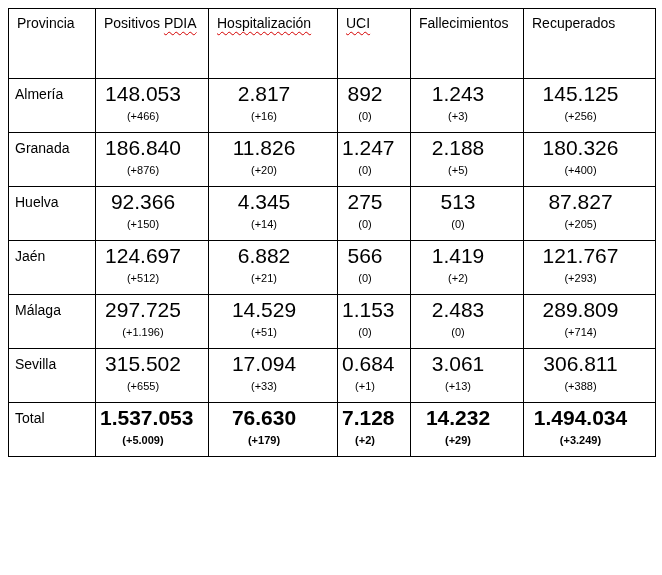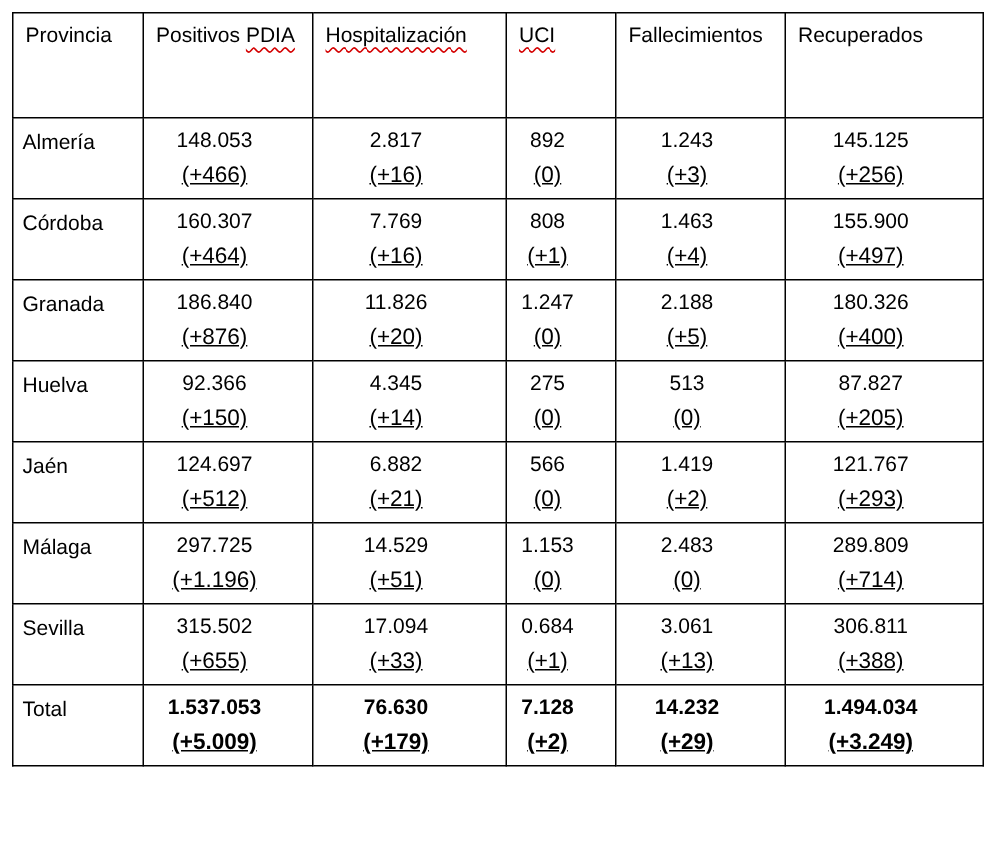--- a/index.html
+++ b/index.html
@@ -37,22 +37,22 @@
     text-align: left;
     padding: 3px 2px 0 6px;
     font-size: 14px;
     line-height: 24px;
     white-space: nowrap;
   }
   td.value-cell {
     text-align: center;
     padding: 2px 22px 0 4px;
   }
-  .main-value  { font-size: 14px;   line-height: 25px; white-space: nowrap; }
-  .delta-value { font-size: 15px; line-height: 21px; white-space: nowrap; text-decoration: underline; }
+  .main-value  { font-size: 21px;   line-height: 25px; white-space: nowrap; }
+  .delta-value { font-size: 11px; line-height: 21px; white-space: nowrap; }
 
   tr.total-row .main-value,
   tr.total-row .delta-value { font-weight: bold; }
 
   .spellcheck {
     text-decoration-line: underline;
     text-decoration-style: wavy;
     text-decoration-color: var(--spell-color, #d40000);
     text-decoration-thickness: 1px;
     text-underline-offset: 3px;
@@ -100,43 +100,20 @@
           <td class="value-cell">
             <div class="main-value">1.243</div>
             <div class="delta-value">(+3)</div>
           </td>
           <td class="value-cell">
             <div class="main-value">145.125</div>
             <div class="delta-value">(+256)</div>
           </td>
         </tr>
         <tr>
-          <td class="province-cell">Córdoba</td>
-          <td class="value-cell">
-            <div class="main-value">160.307</div>
-            <div class="delta-value">(+464)</div>
-          </td>
-          <td class="value-cell">
-            <div class="main-value">7.769</div>
-            <div class="delta-value">(+16)</div>
-          </td>
-          <td class="value-cell">
-            <div class="main-value">808</div>
-            <div class="delta-value">(+1)</div>
-          </td>
-          <td class="value-cell">
-            <div class="main-value">1.463</div>
-            <div class="delta-value">(+4)</div>
-          </td>
-          <td class="value-cell">
-            <div class="main-value">155.900</div>
-            <div class="delta-value">(+497)</div>
-          </td>
-        </tr>
-        <tr>
           <td class="province-cell">Granada</td>
           <td class="value-cell">
             <div class="main-value">186.840</div>
             <div class="delta-value">(+876)</div>
           </td>
           <td class="value-cell">
             <div class="main-value">11.826</div>
             <div class="delta-value">(+20)</div>
           </td>
           <td class="value-cell">

